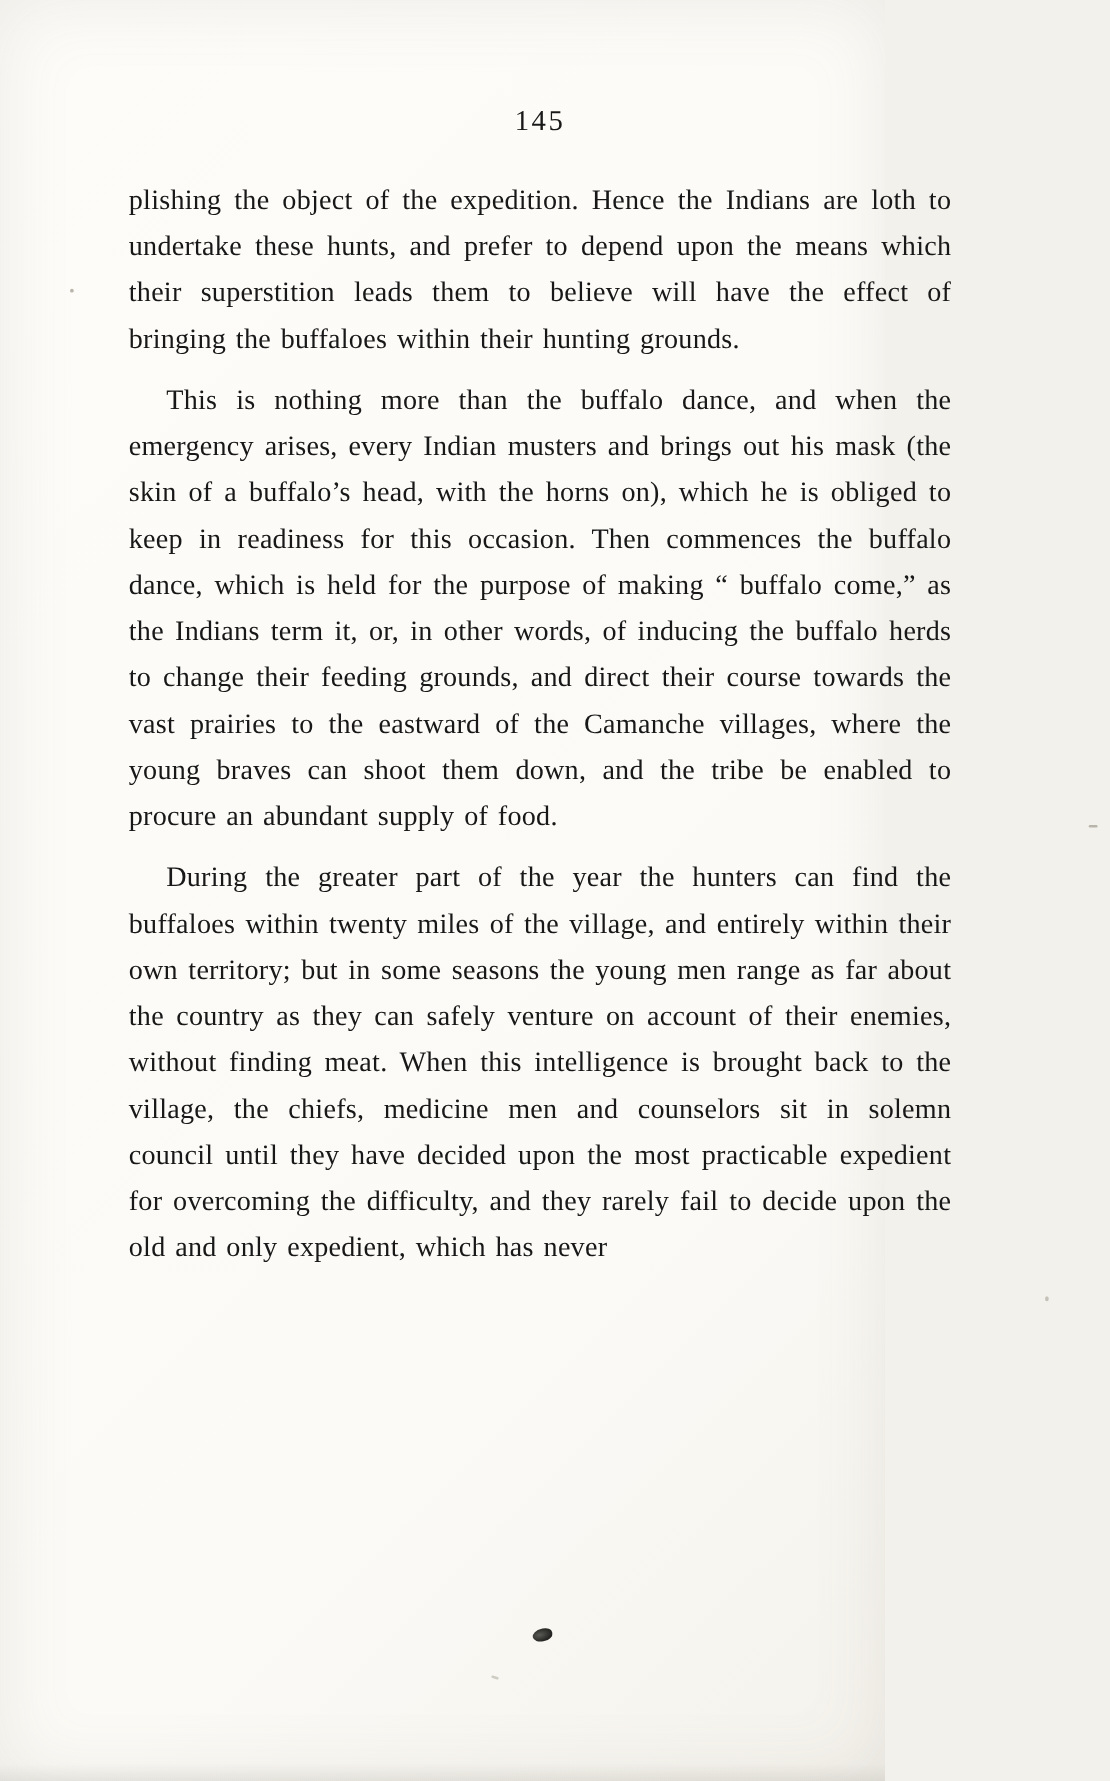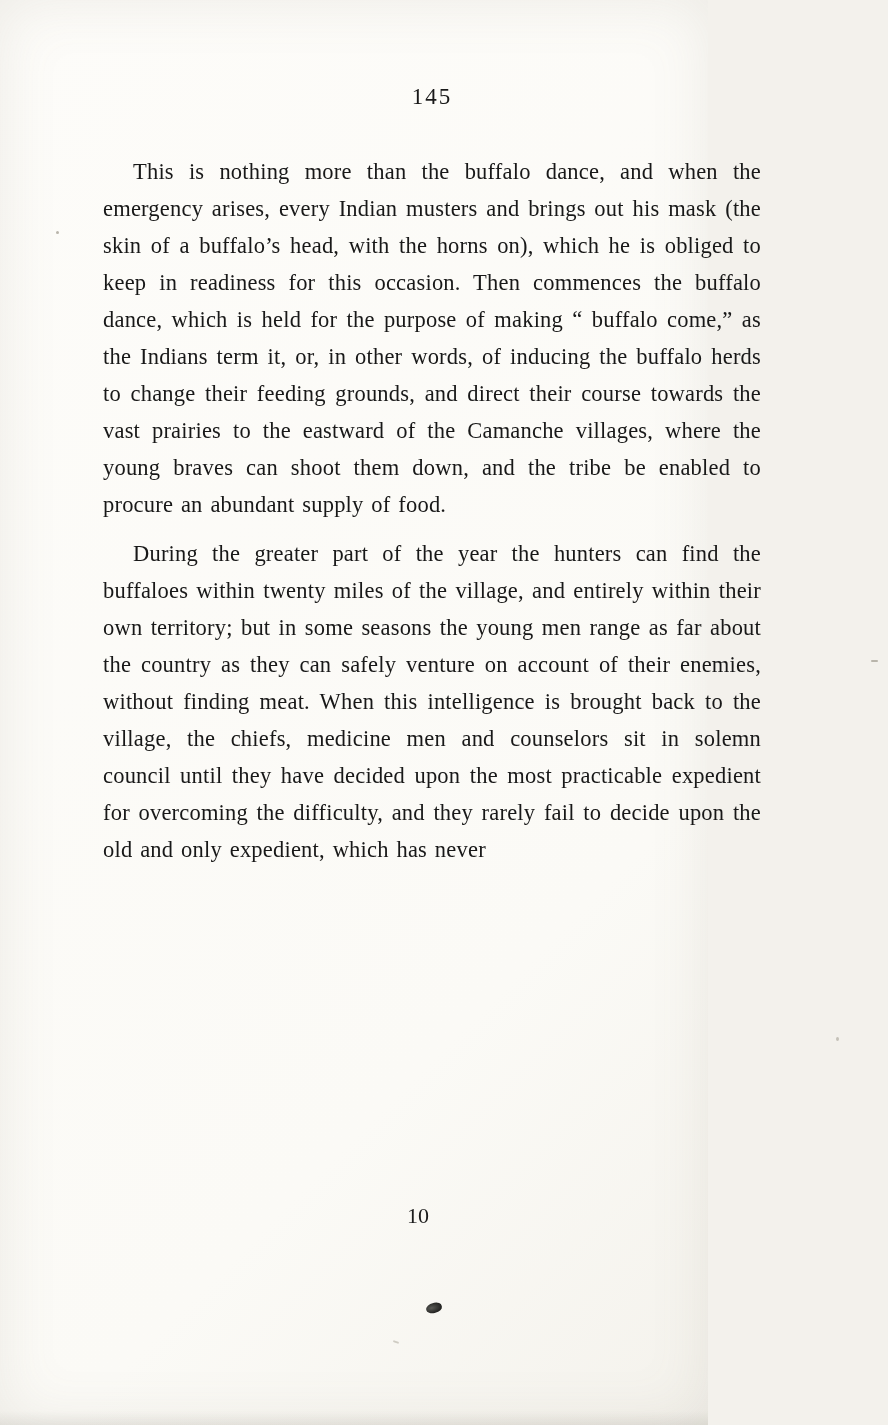--- a/index.html
+++ b/index.html
@@ -107,25 +107,25 @@
   }
 </style>
 </head>
 <body>
 
 <div class="scan-page">
 
   <div class="page-number">145</div>
 
   <div class="text-block">
+    <p>plishing the object of the expedition.  Hence the Indians are loth to undertake these hunts, and prefer to depend upon the means which their superstition leads them to believe will have the effect of bringing the buffaloes within their hunting grounds.</p>
     <p class="indent">This is nothing more than the buffalo dance, and when the emergency arises, every Indian musters and brings out his mask (the skin of a buffalo’s head, with the horns on), which he is obliged to keep in readiness for this occasion.  Then commences the buffalo dance, which is held for the purpose of making “ buffalo come,” as the Indians term it, or, in other words, of inducing the buffalo herds to change their feeding grounds, and direct their course towards the vast prairies to the eastward of the Camanche villages, where the young braves can shoot them down, and the tribe be enabled to procure an abundant supply of food.</p>
     <p class="indent">During the greater part of the year the hunters can find the buffaloes within twenty miles of the village, and entirely within their own territory; but in some seasons the young men range as far about the country as they can safely venture on account of their enemies, without finding meat.  When this intelligence is brought back to the village, the chiefs, medicine men and counselors sit in solemn council until they have decided upon the most practicable expedient for overcoming the difficulty, and they rarely fail to decide upon the old and only expedient, which has never</p>
   </div>
 
-  <div class="signature-mark">10</div>
 
   <div class="ink-blot"></div>
 
   <div class="artifact dot-left"></div>
   <div class="artifact dash-right"></div>
   <div class="artifact mark-bottom"></div>
   <div class="artifact dot-right-quote"></div>
 
   <div class="page-bottom-shade"></div>
 

